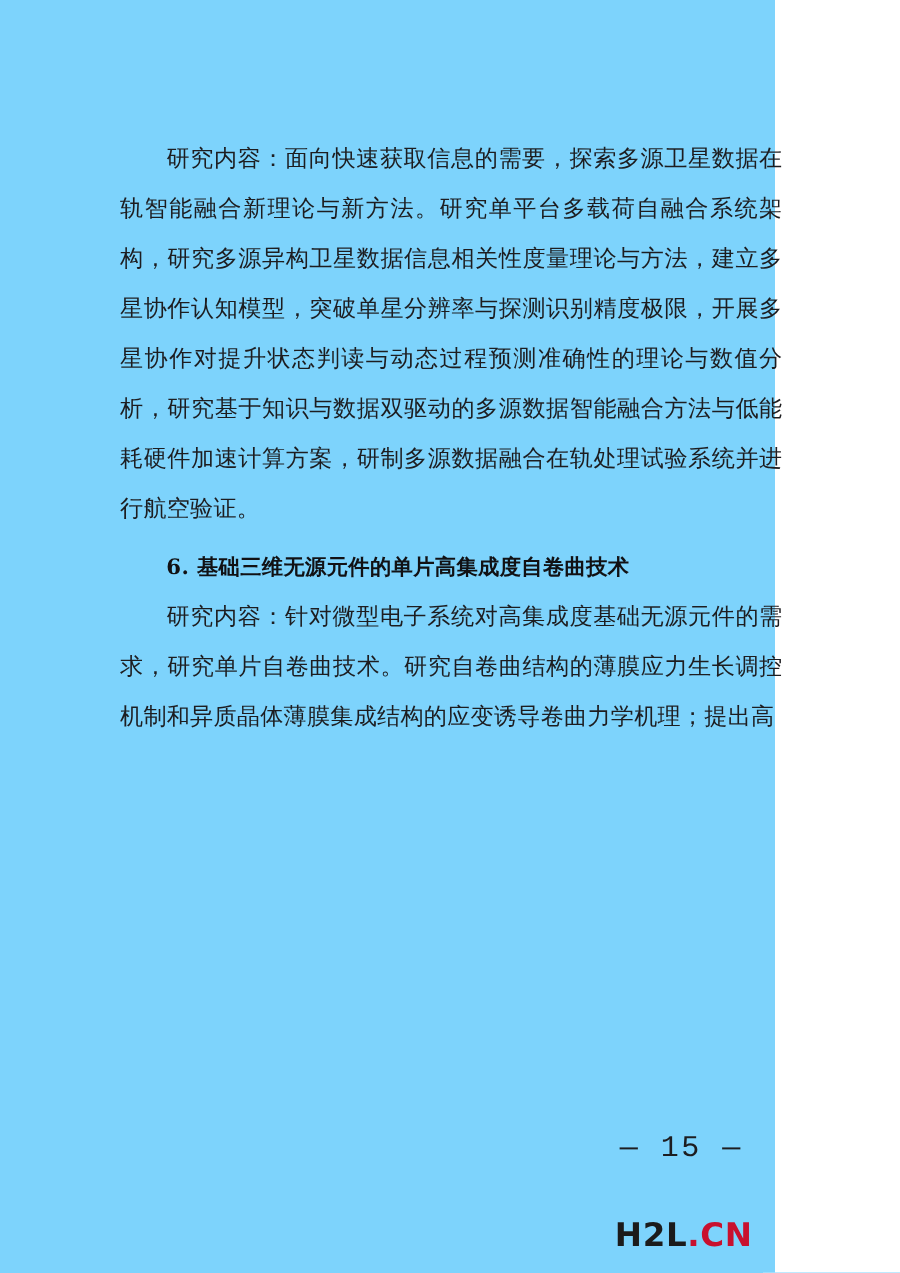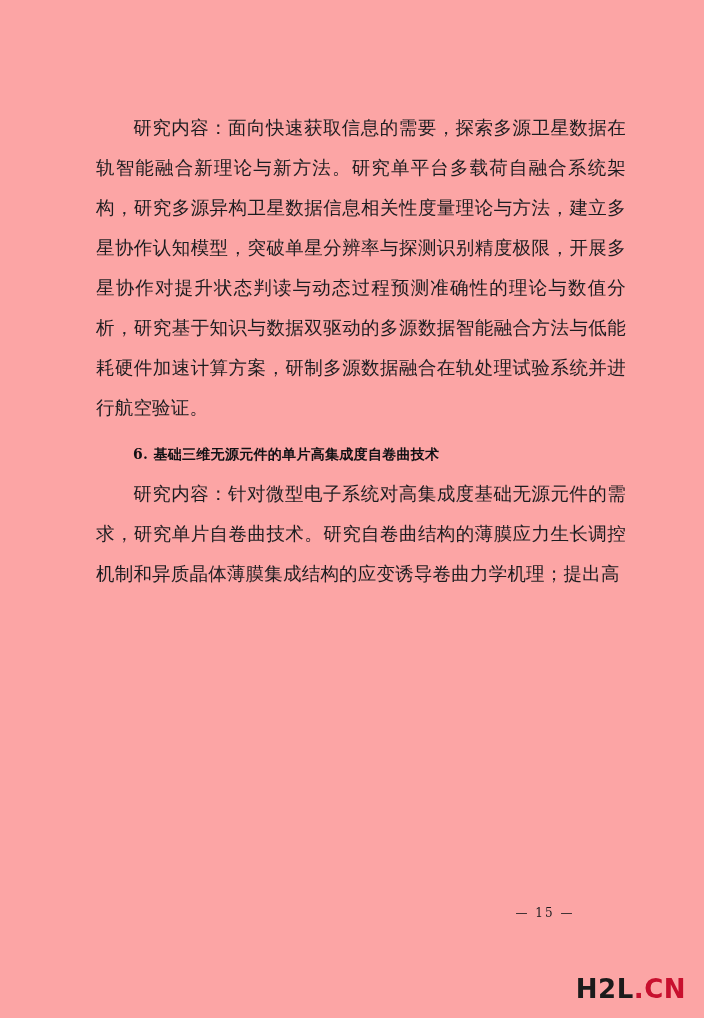--- a/index.html
+++ b/index.html
@@ -11,23 +11,23 @@
     height: 1018px;
     background: #ffffff;
     font-family: "DejaVu Serif", serif;
     overflow: hidden;
     position: relative;
   }
   .page {
     position: absolute;
     left: 0;
     top: 0;
-    width: 704px;
+    width: 620px;
     height: 1018px;
-    background: #fca5a5;
+    background: #7dd3fc;
   }
   .content {
     position: absolute;
     left: 96px;
     top: 108px;
     width: 530px;
   }
   .para {
     font-size: 18.5px;
     line-height: 40px;
@@ -35,44 +35,45 @@
     text-align: justify;
     text-justify: inter-ideograph;
     letter-spacing: 0.2px;
     margin: 0 0 2px 0;
   }
   .para .indent {
     display: inline-block;
     width: 37px;
   }
   .heading {
-    font-size: 14px;
+    font-size: 17px;
     line-height: 40px;
     color: #111114;
     font-weight: bold;
     font-family: "DejaVu Sans", sans-serif;
     margin: 6px 0 0 0;
     letter-spacing: 0.3px;
   }
   .heading .hindent {
     display: inline-block;
     width: 37px;
   }
   .heading .hnum {
     font-family: "DejaVu Serif", serif;
   }
   .page-number {
     position: absolute;
     left: 0;
     top: 906px;
     width: 720px;
     text-align: center;
-    font-size: 12px;
+    font-size: 24px;
     color: #1d1d20;
     letter-spacing: 2px;
+    font-family: Liberation Mono, monospace;
   }
   .page-number .pn-inner {
     display: inline-block;
     padding-left: 370px;
   }
   .watermark {
     position: absolute;
     right: 18px;
     bottom: 14px;
     font-family: "DejaVu Sans", sans-serif;

